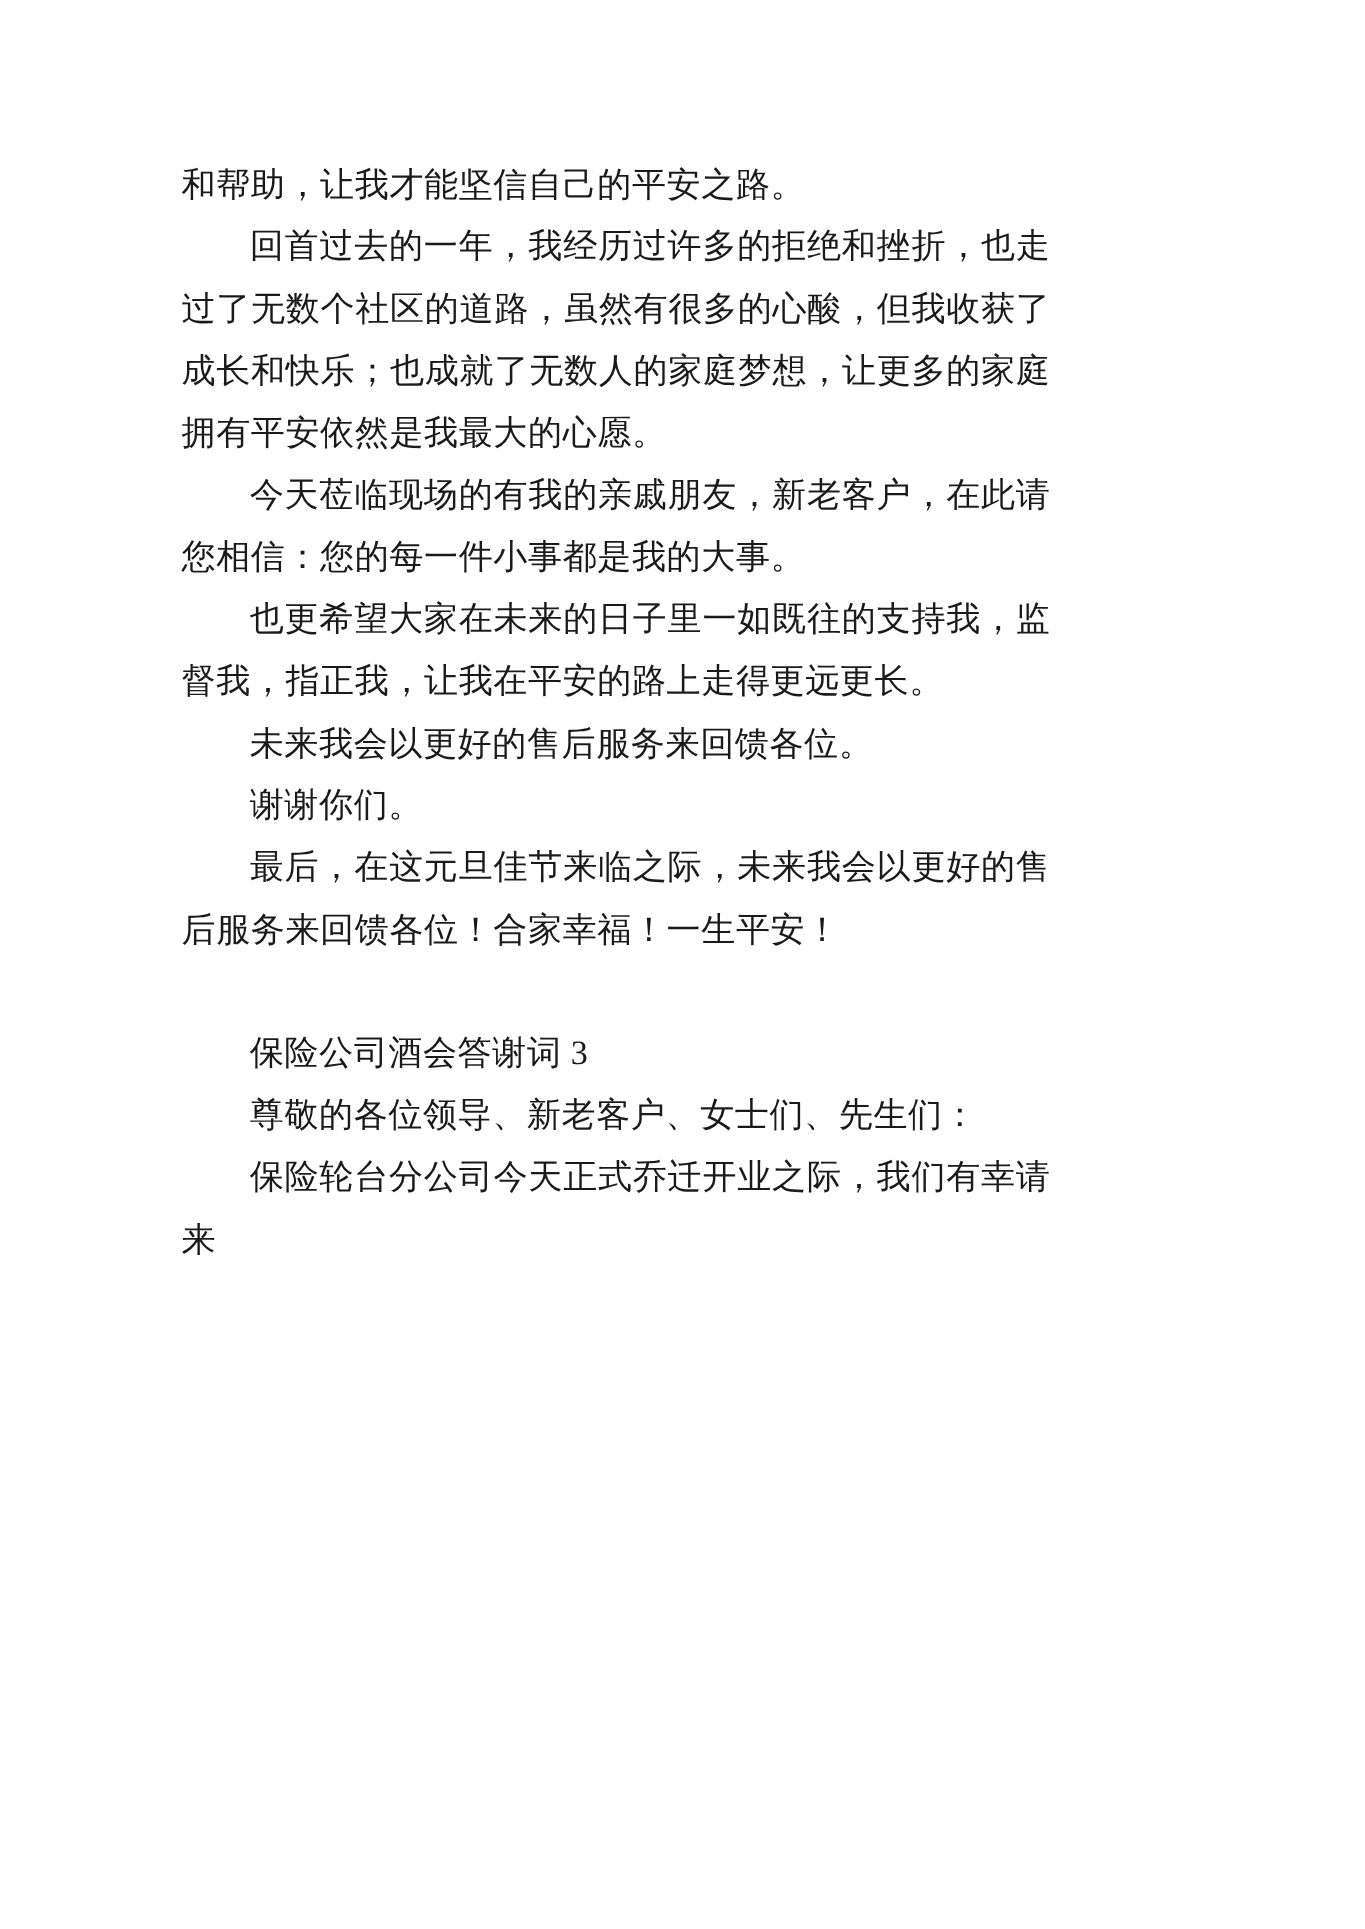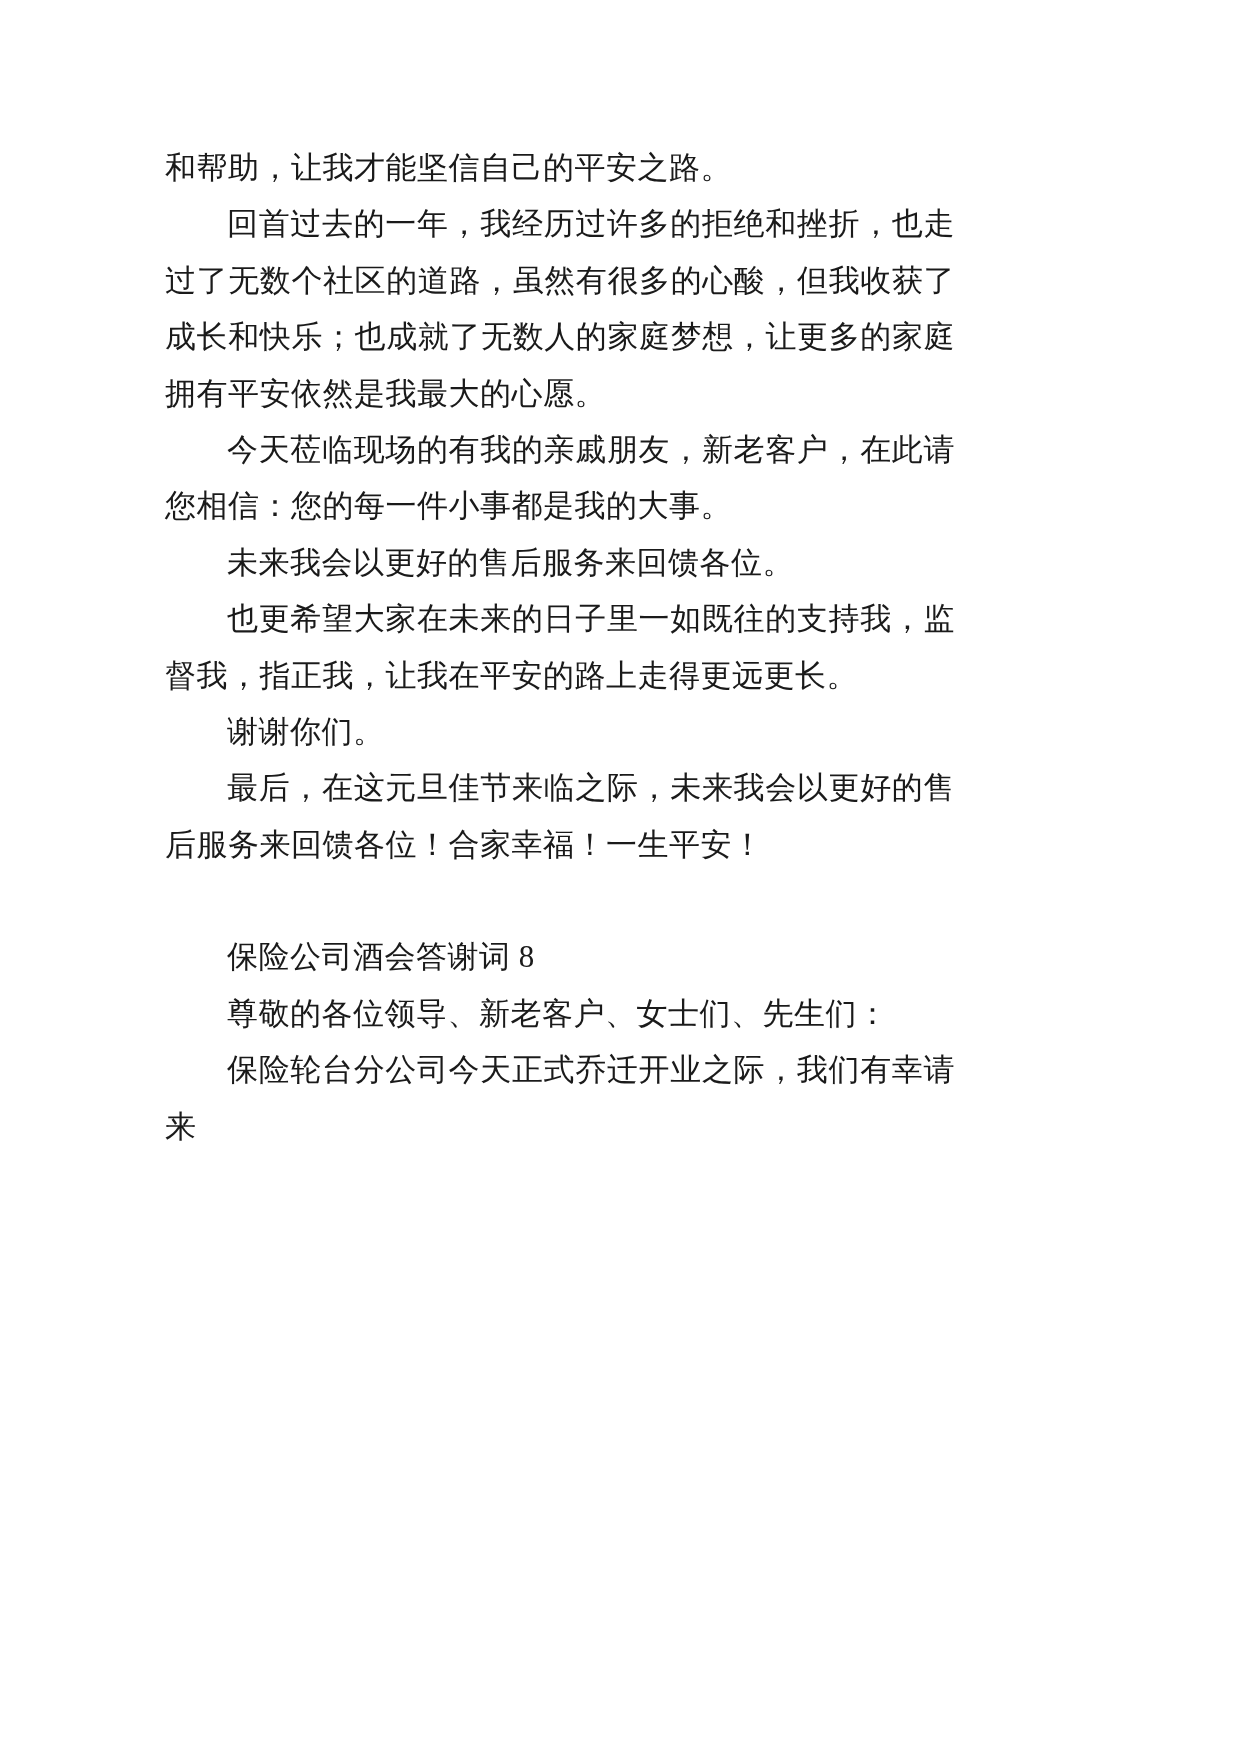--- a/index.html
+++ b/index.html
@@ -45,25 +45,25 @@
 </style>
 </head>
 <body>
 
 <div class="page">
   <div class="doc-body">
 
     <p class="para noindent">和帮助，让我才能坚信自己的平安之路。</p>
     <p class="para">回首过去的一年，我经历过许多的拒绝和挫折，也走过了无数个社区的道路，虽然有很多的心酸，但我收获了成长和快乐；也成就了无数人的家庭梦想，让更多的家庭拥有平安依然是我最大的心愿。</p>
     <p class="para">今天莅临现场的有我的亲戚朋友，新老客户，在此请您相信：您的每一件小事都是我的大事。</p>
+    <p class="para">也更希望大家在未来的日子里一如既往的支持我，监督我，指正我，让我在平安的路上走得更远更长。</p>
     <p class="para">未来我会以更好的售后服务来回馈各位。</p>
-    <p class="para">也更希望大家在未来的日子里一如既往的支持我，监督我，指正我，让我在平安的路上走得更远更长。</p>
     <p class="para">谢谢你们。</p>
     <p class="para">最后，在这元旦佳节来临之际，未来我会以更好的售后服务来回馈各位！合家幸福！一生平安！</p>
 
     <div class="spacer-block"></div>
 
-    <p class="para heading-line">保险公司酒会答谢词 8</p>
+    <p class="para heading-line">保险公司酒会答谢词 3</p>
     <p class="para heading-line">尊敬的各位领导、新老客户、女士们、先生们：</p>
     <p class="para">保险轮台分公司今天正式乔迁开业之际，我们有幸请来</p>
 
   </div>
 </div>
 
 </body></html>

